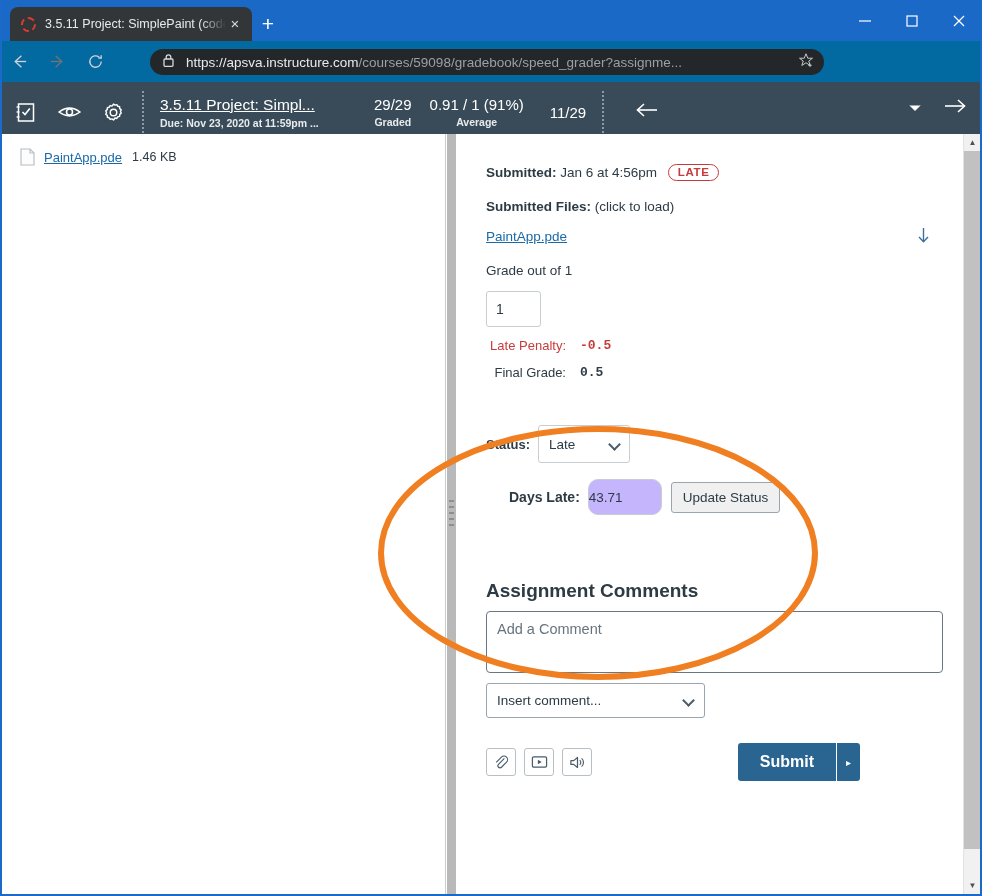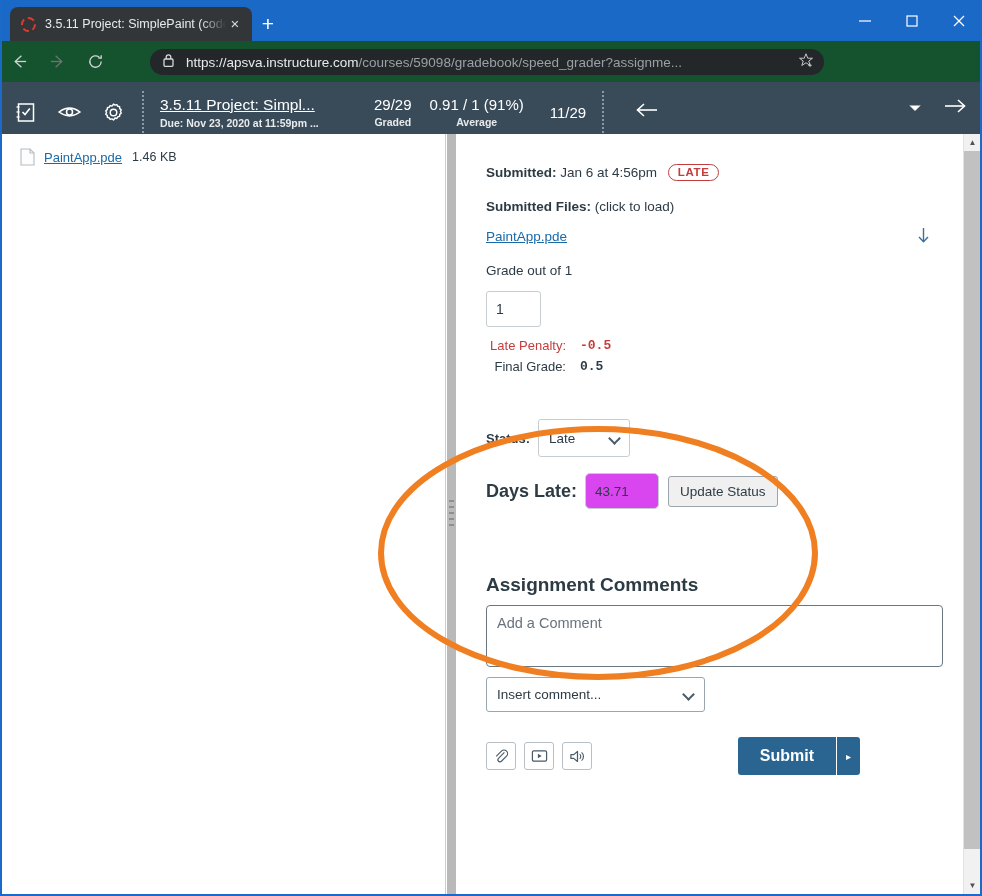--- a/index.html
+++ b/index.html
@@ -51,21 +51,21 @@
   .wincontrols { position: absolute; right: 0; top: 0; height: 41px; display: flex; }
   .wc {
     width: 47px; height: 41px; display: flex; align-items: center; justify-content: center;
     color: #ffffff;
   }
   .wc svg { display: block; }
 
   
   .toolbar {
     position: absolute; left: 0; top: 41px; width: 982px; height: 41px;
-    background: #14532d; display: flex; align-items: center;
+    background: #0369a1; display: flex; align-items: center;
   }
   .navbtn {
     width: 38px; height: 41px; display: flex; align-items: center; justify-content: center;
     color: #cfd2d4;
   }
   .navbtn.disabled { color: #6e7376; }
   .urlbar {
     position: absolute; left: 150px; top: 8px;
     width: 674px; height: 26px;
     background: #232729; border-radius: 13px;
@@ -167,21 +167,21 @@
 
   .assessment-h { font-weight: bold; font-size: 13.5px; margin-top: 93px; }
   .grade-out { margin-top: 19px; font-size: 13.5px; }
   .grade-input {
     margin-top: 13px; width: 55px; height: 36px;
     border: 1px solid #c7cdd1; border-radius: 3px;
     font-family: "Liberation Sans", sans-serif; font-size: 14px; color: #2d3b45;
     padding-left: 9px; background: #fff;
   }
 
-  .grid2 { margin-top: 11px; display: grid; grid-template-columns: 94px auto; row-gap: 6px; font-size: 13px; }
+  .grid2 { margin-top: 11px; display: grid; grid-template-columns: 94px auto; row-gap: 12px; font-size: 13px; }
   .g-lbl { text-align: right; padding-right: 14px; }
   .g-lbl.penalty { color: #c63b3b; }
   .g-val { font-weight: bold; font-family: Liberation Mono, monospace; }
   .g-val.penalty { color: #c63b3b; }
 
   .status-row { margin-top: 45px; display: flex; align-items: center; }
   .status-row .lab { font-weight: bold; font-size: 13px; margin-right: 8px; }
   .sel {
     -webkit-appearance: none; appearance: none;
     width: 92px; height: 38px; border: 1px solid #c7cdd1; border-radius: 3px;
@@ -189,25 +189,25 @@
     color: #2d3b45; padding-left: 10px;
   }
   .sel-wrap { position: relative; }
   .chev {
     position: absolute; right: 11px; top: 15px; width: 9px; height: 9px;
     border-right: 2px solid #4a5b68; border-bottom: 2px solid #4a5b68;
     transform: rotate(45deg); pointer-events: none;
   }
 
   .days-row { margin-top: 16px; display: flex; align-items: center; }
-  .days-row .lab { font-weight: bold; font-size: 18px; margin-right: 8px; }
+  .days-row .lab { font-weight: bold; font-size: 14px; margin-right: 8px; margin-left: 23px; }
   .days-input {
-    width: 74px; height: 36px; border: 1px solid #c7cdd1; border-radius: 5px;
+    width: 74px; height: 36px; border: 1px solid #c7cdd1; border-radius: 10px;
     font-family: "Liberation Sans", sans-serif; font-size: 13.5px; color: #2d3b45;
-    padding-left: 9px; background: #d946ef;
+    background: #c4b5fd;
   }
   .btn-upd {
     margin-left: 9px; height: 31px; padding: 0 11px;
     border: 1px solid #9ba5ad; border-radius: 3px; background: #f0f0f0;
     font-family: "Liberation Sans", sans-serif; font-size: 13.5px; color: #2d3b45;
   }
 
   .comments-h { margin-top: 65px; font-weight: bold; font-size: 19px; }
   .comment-box {
     margin-top: 9px; width: 457px; height: 62px;

